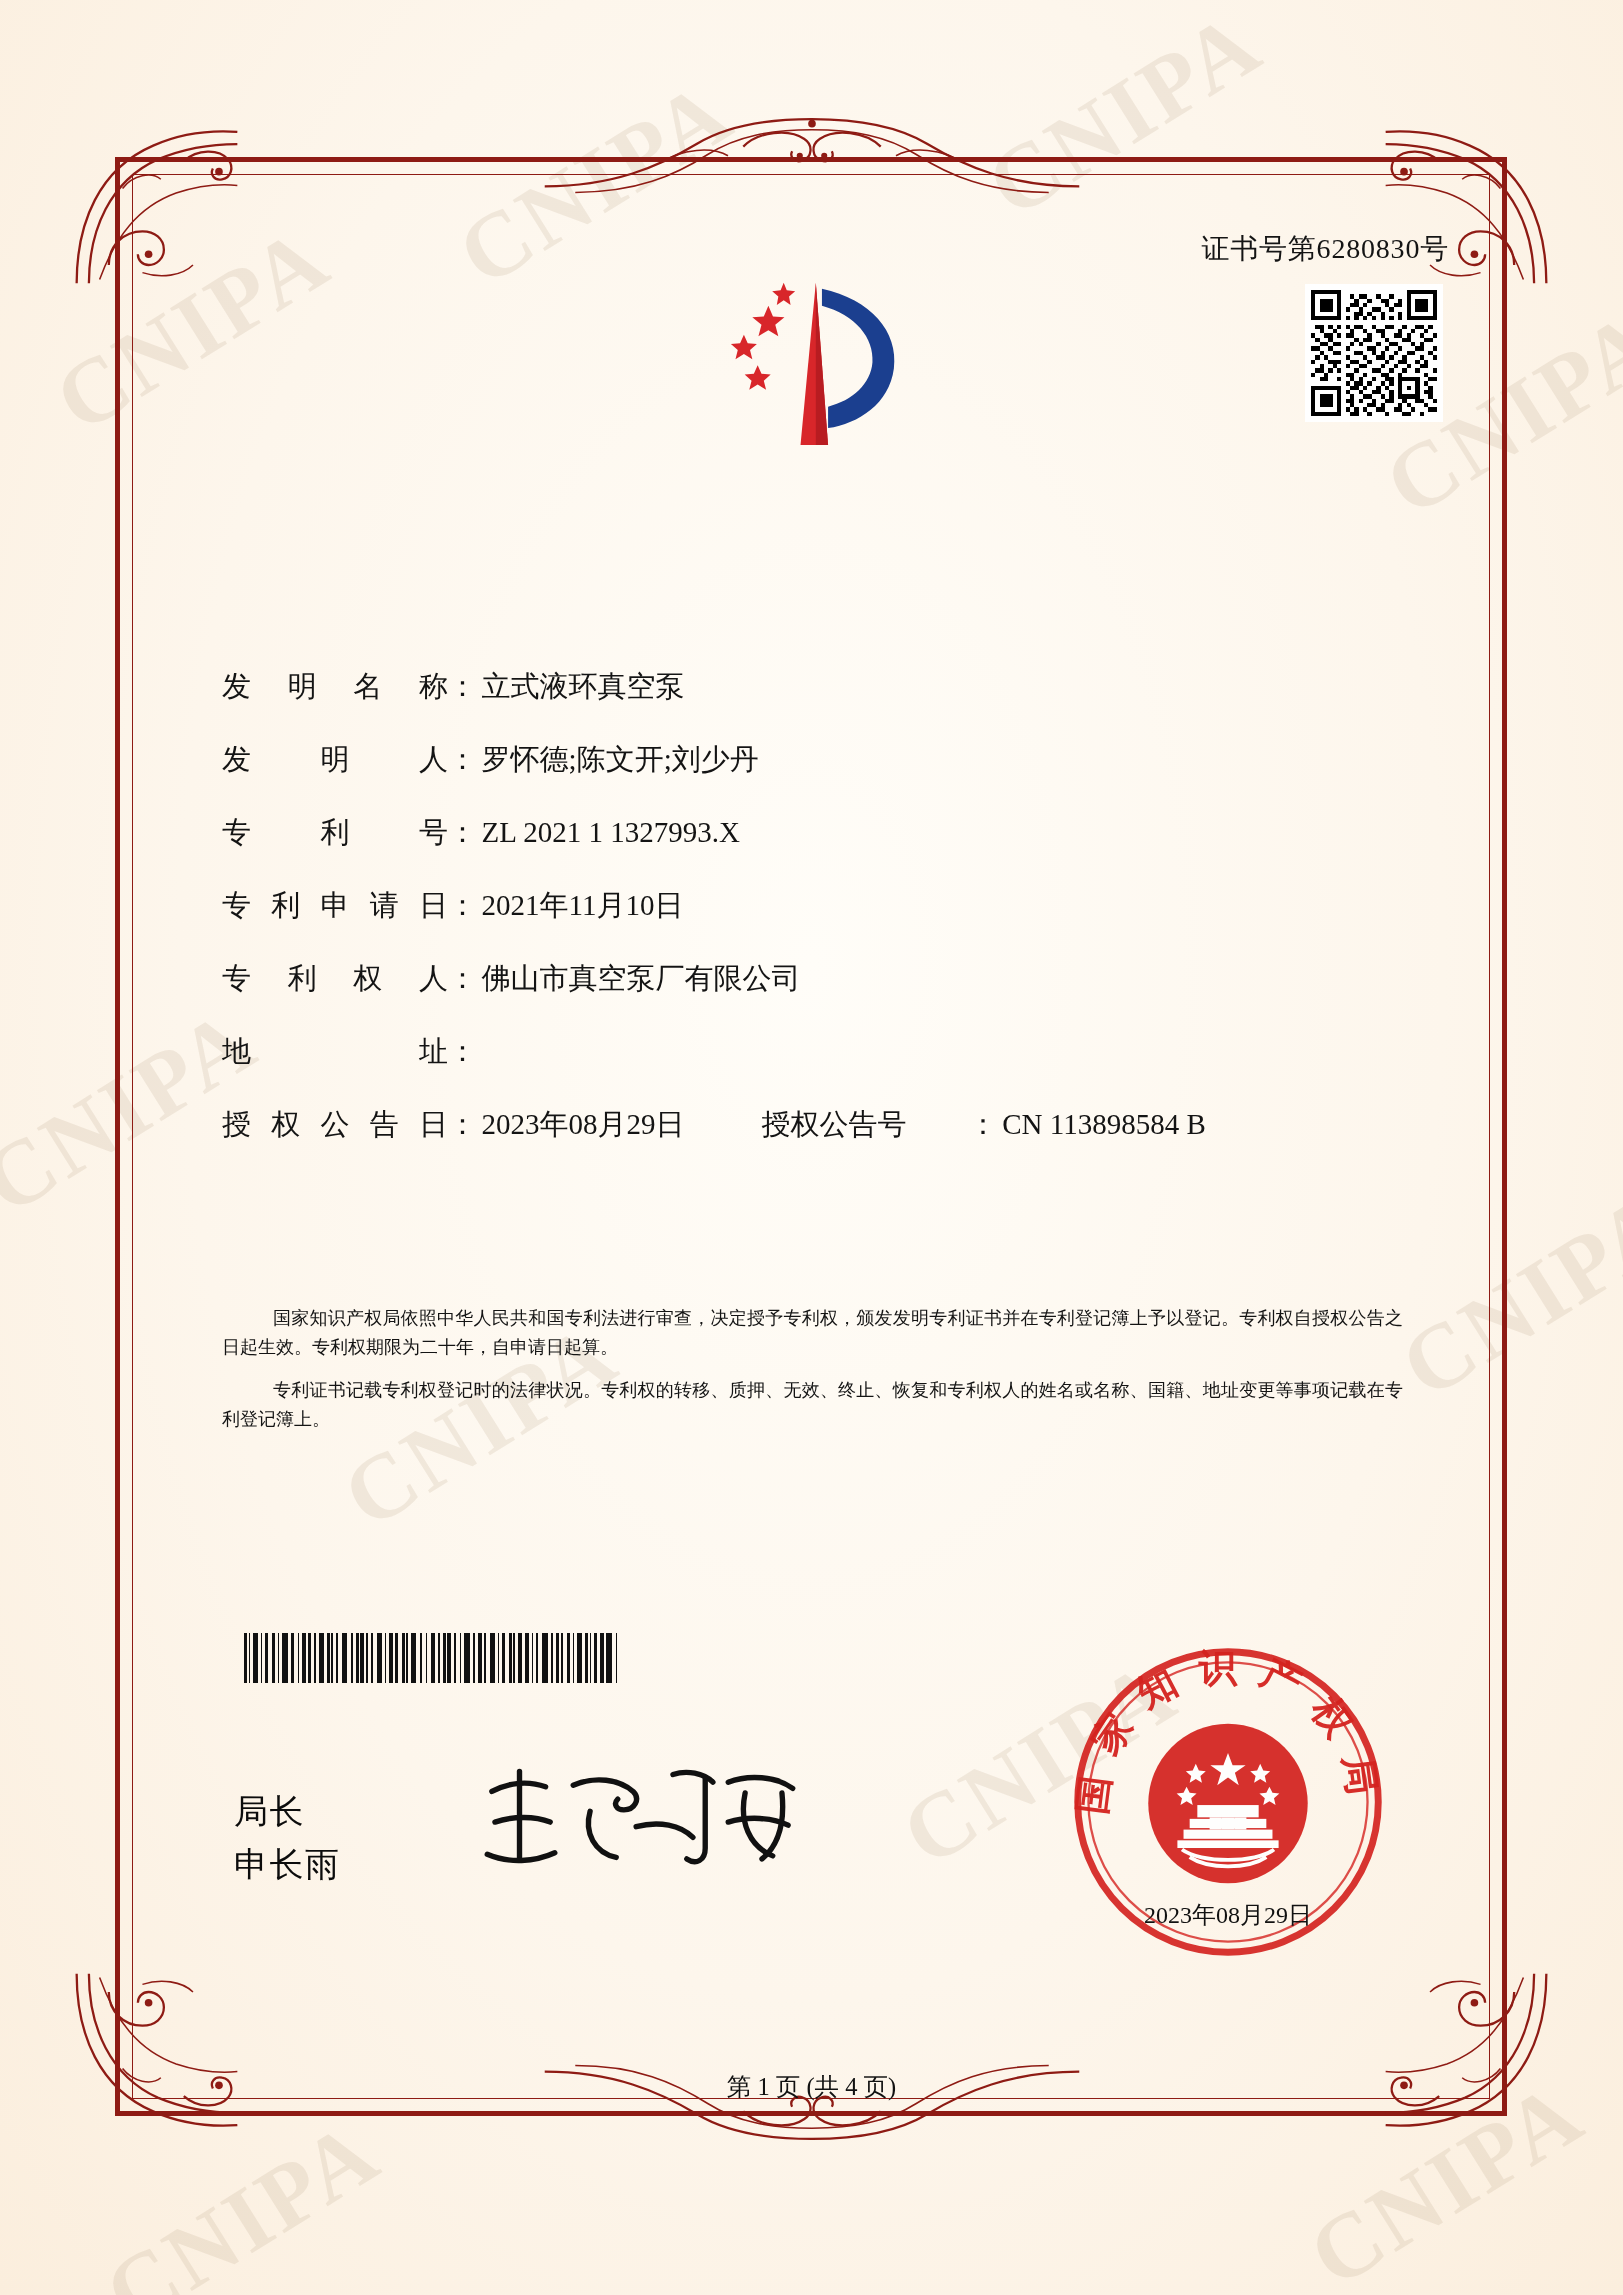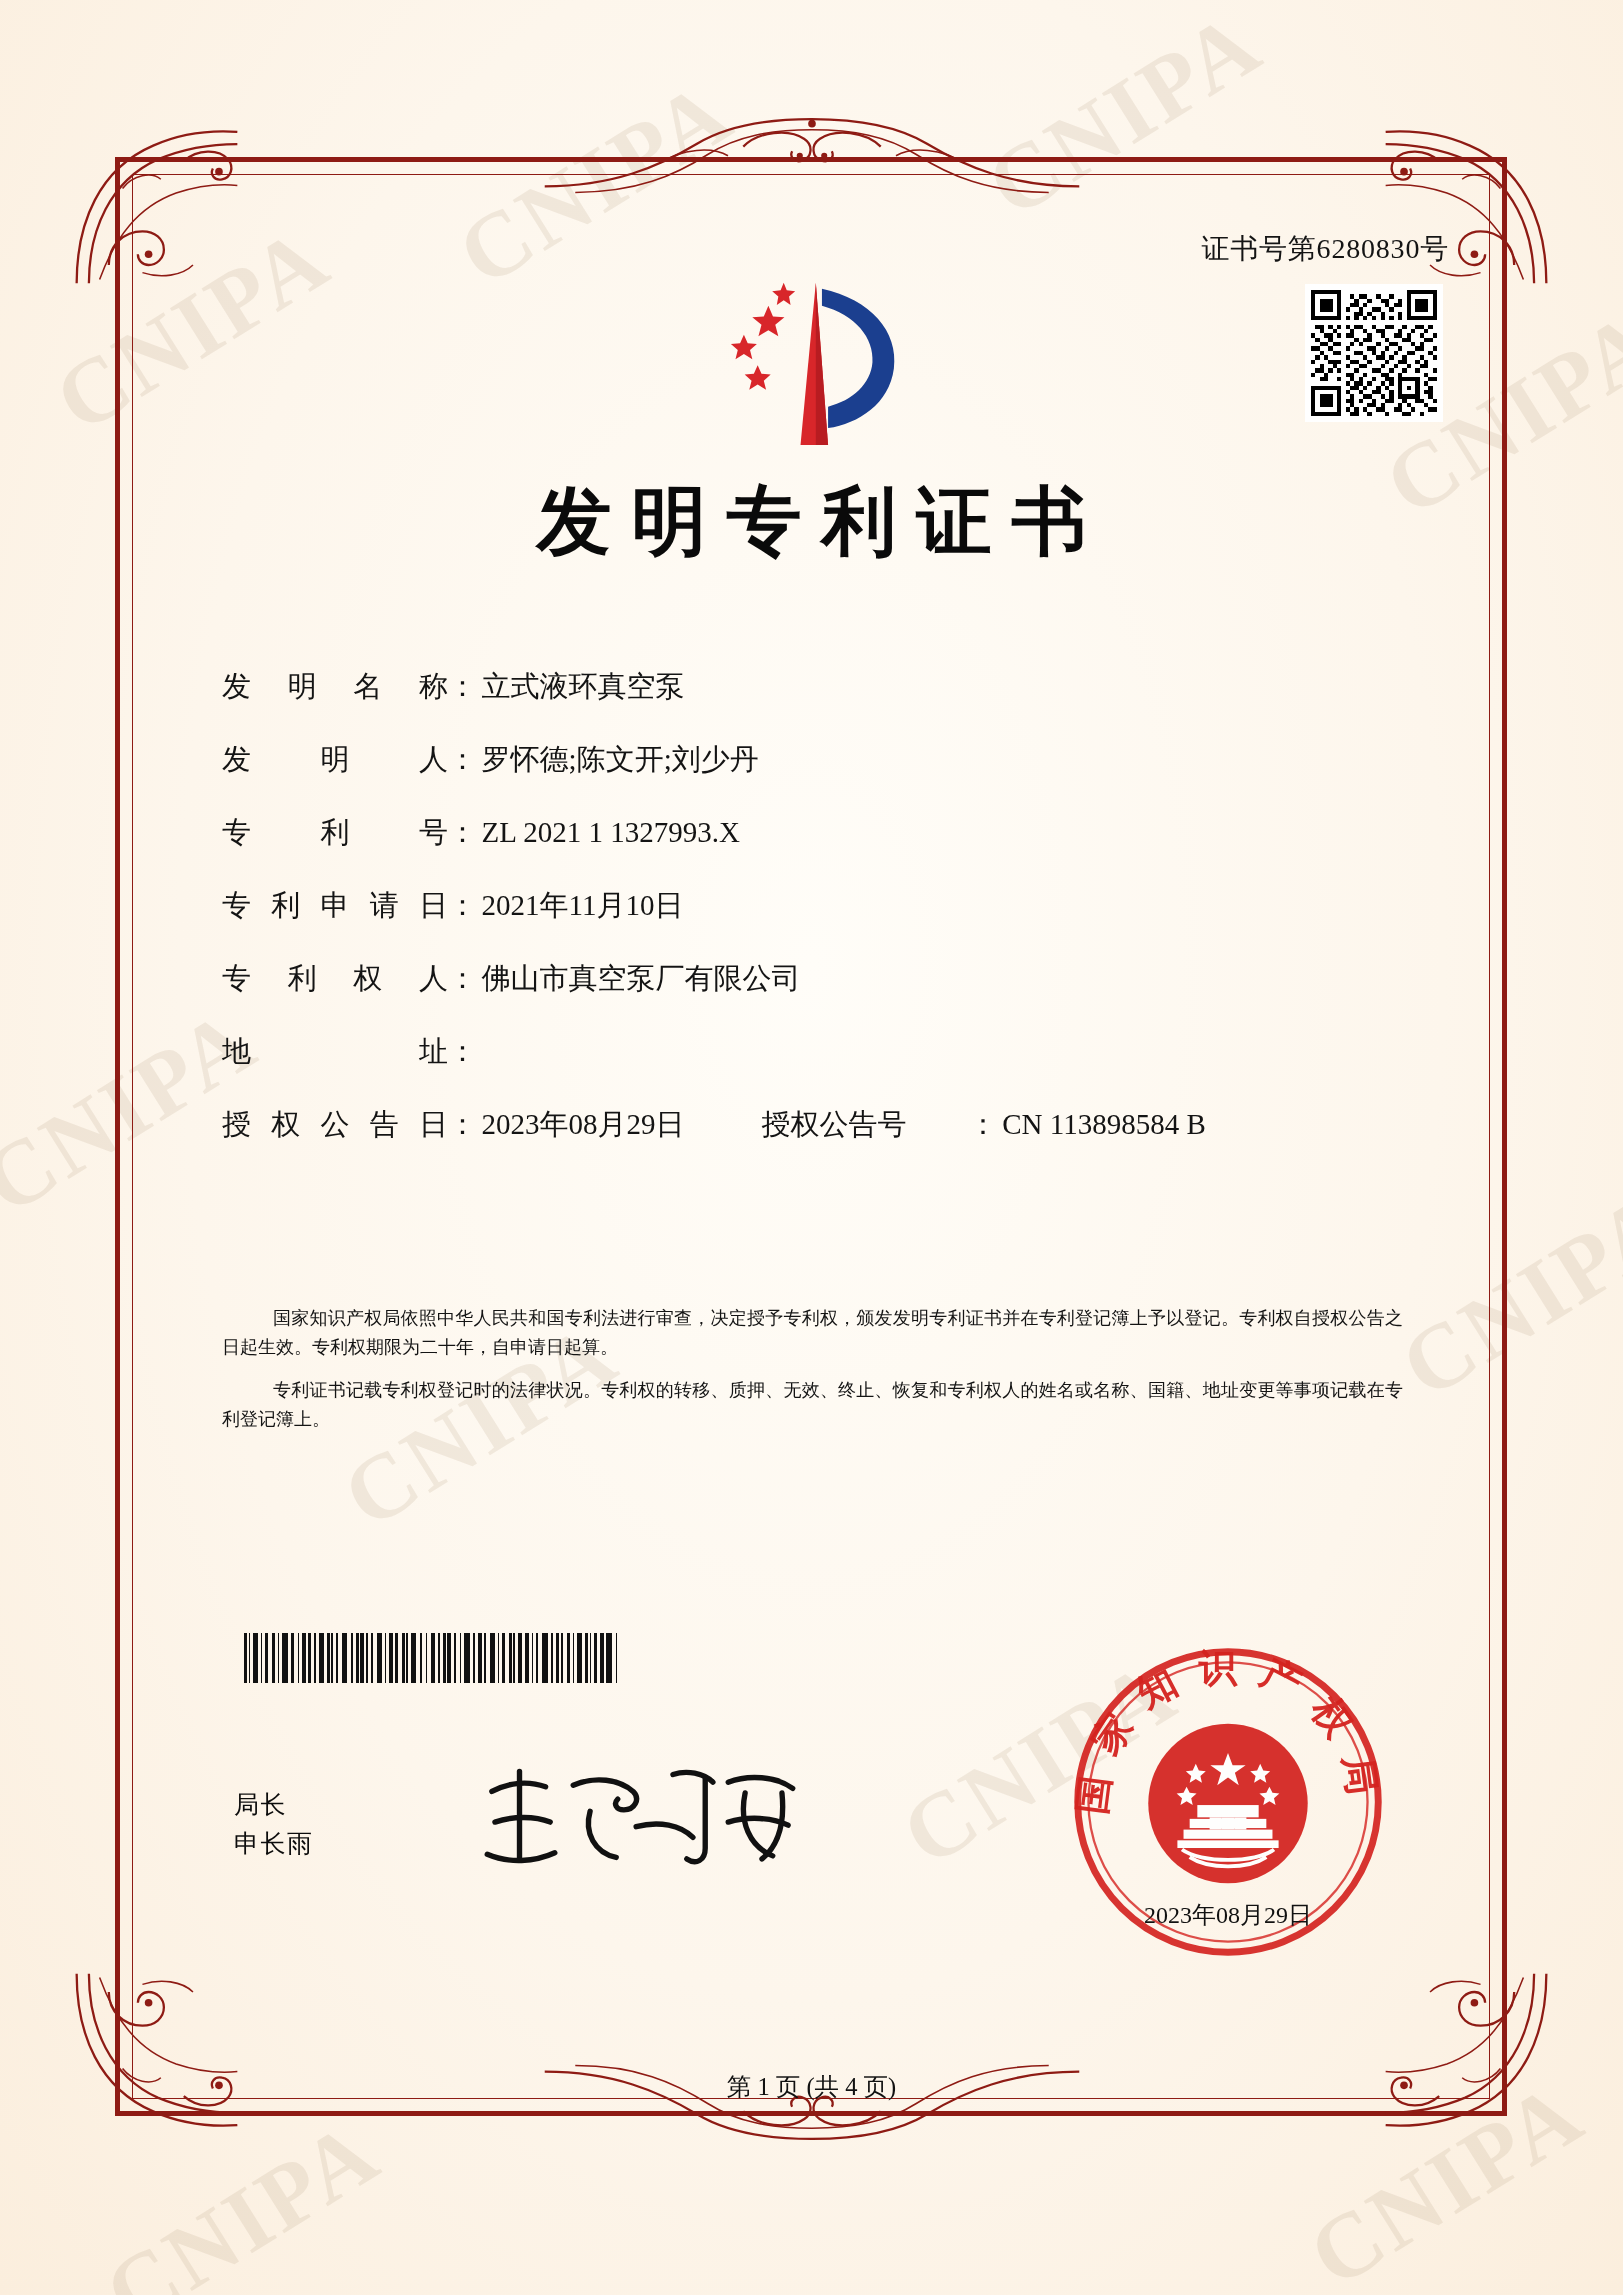--- a/index.html
+++ b/index.html
@@ -197,21 +197,21 @@
     display: block;
     background: #111;
     height: 100%;
   }
 
   
   #sig-block {
     position: absolute;
     left: 234px;
     top: 1786px;
-    font-size: 25px;
+    font-size: 34px;
     line-height: 1.55;
     color: #0c0c0c;
     letter-spacing: 1.5px;
   }
   #signature {
     position: absolute;
     left: 475px;
     top: 1756px;
     width: 353px;
     height: 123px;
@@ -625,21 +625,20 @@
 
         <rect x="9" y="28" width="2" height="1"></rect>
           <rect x="13" y="28" width="1" height="1"></rect>
         <rect x="17" y="28" width="1" height="1"></rect>
           <rect x="21" y="28" width="2" height="1"></rect>
         <rect x="25" y="28" width="1" height="1"></rect>
       </g>
     </svg>
   </div>
 
-  <div id="main-title">发明专利证书</div>
 
   <div id="fields">
 
     <div class="field">
       <span class="lbl">
         <span class="t">发</span>
           <span class="t">明</span>
           <span class="t">名</span>
           <span class="t">称</span>
       </span>

